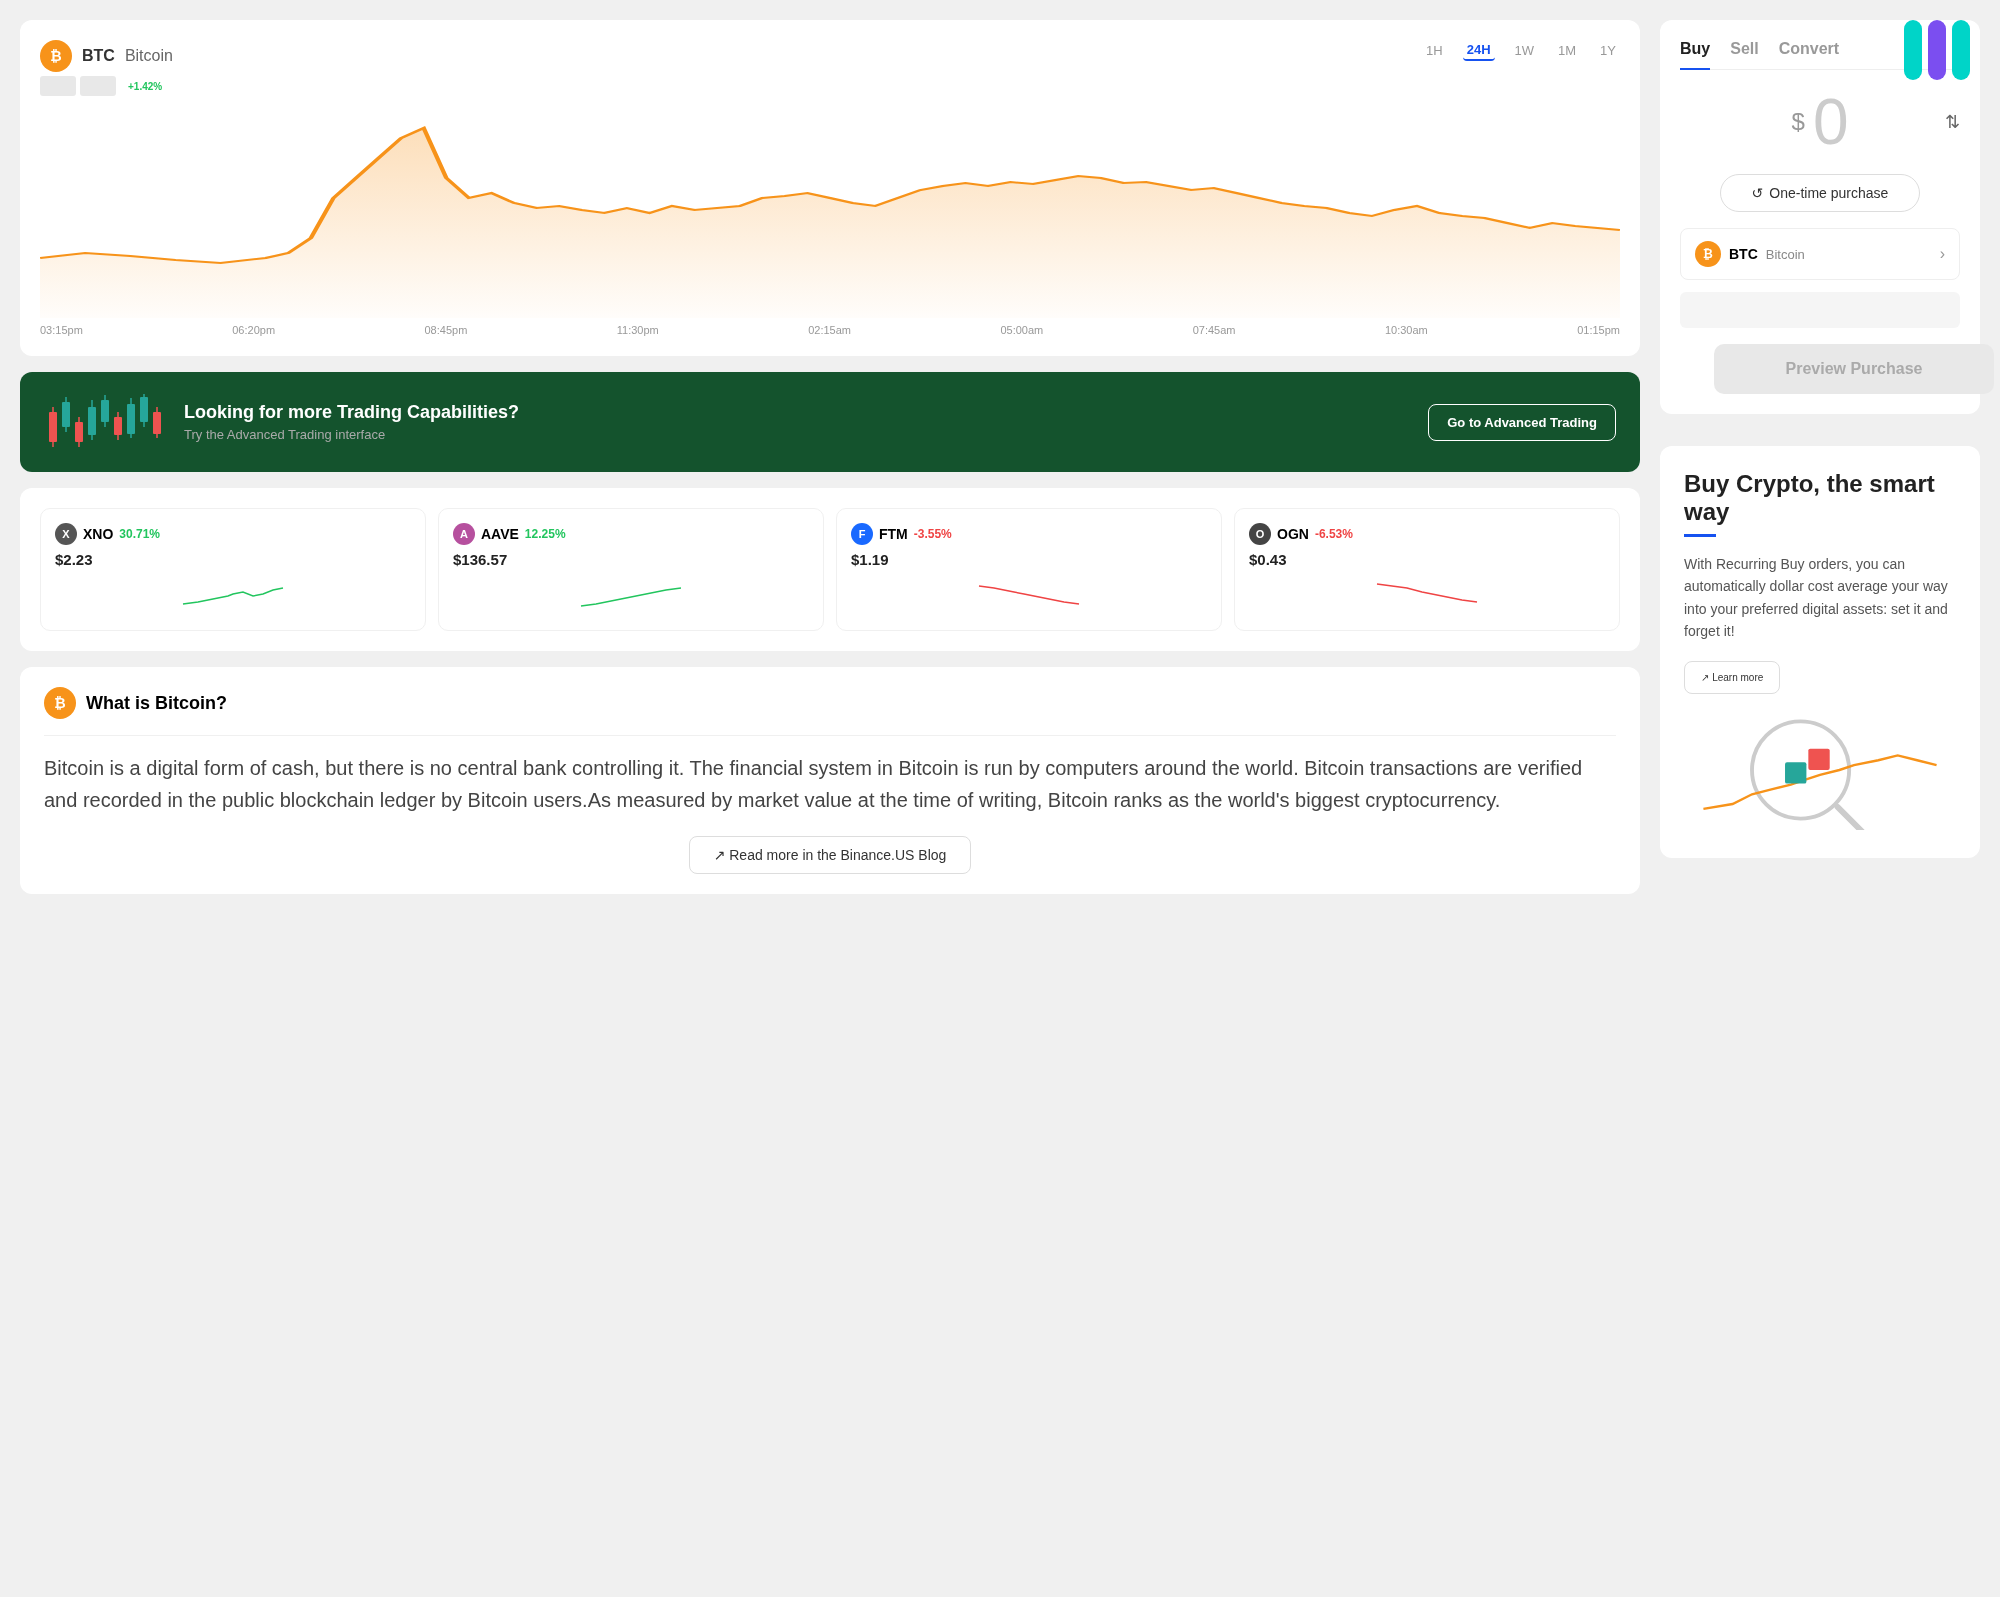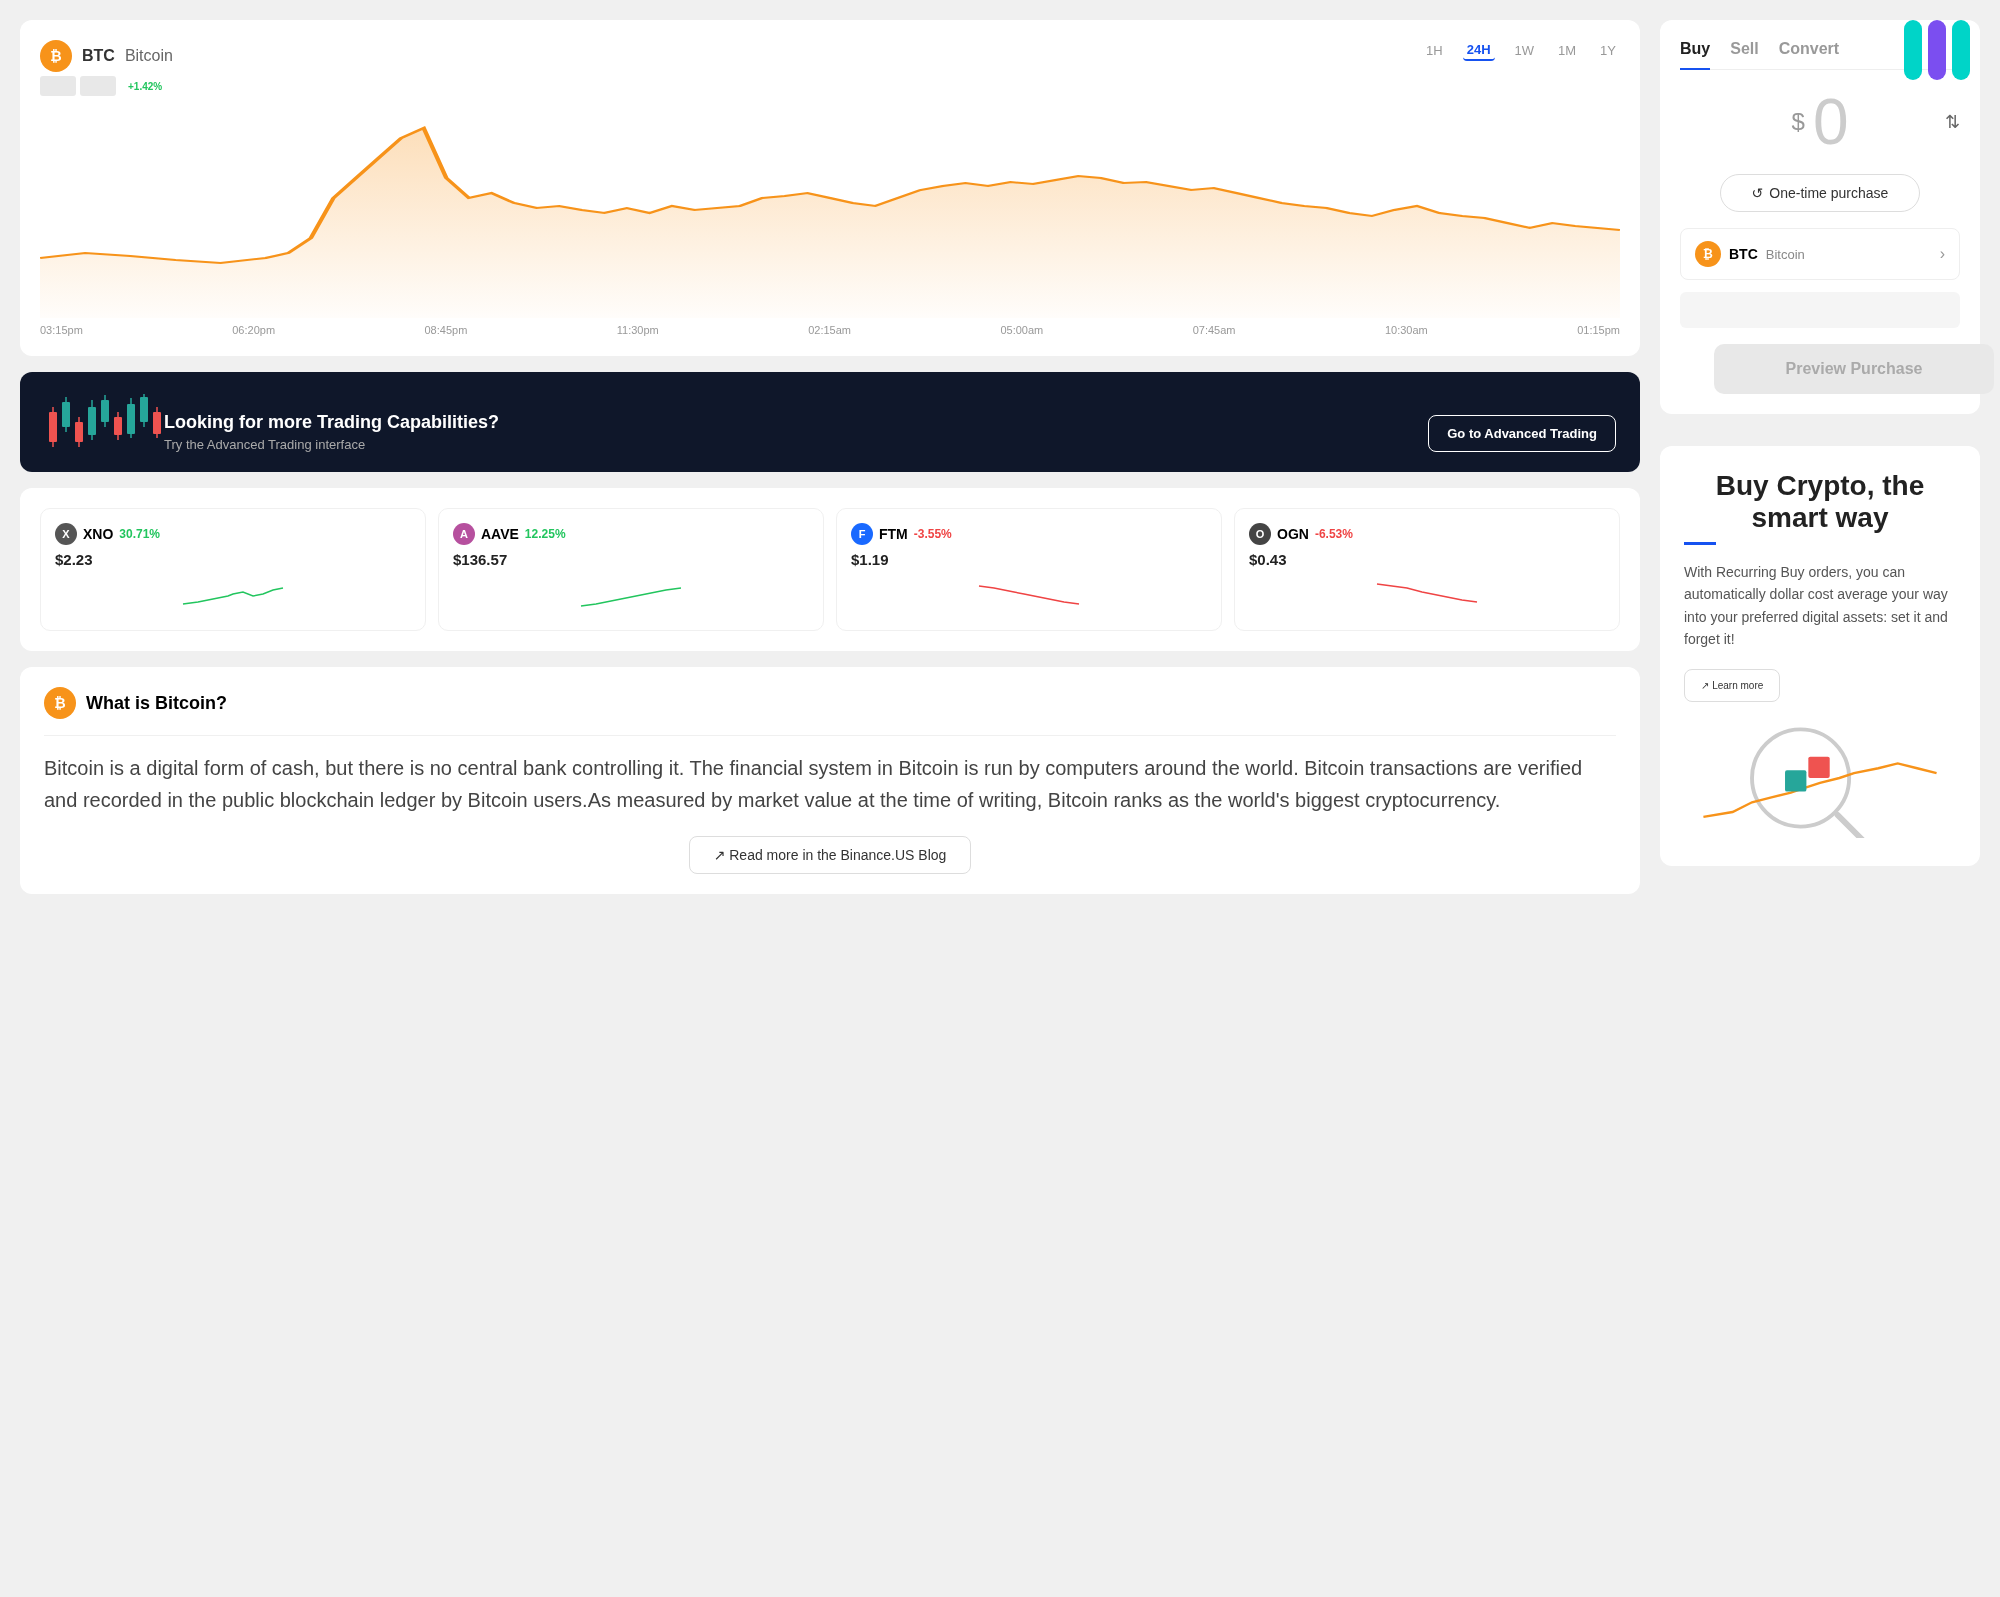--- a/index.html
+++ b/index.html
@@ -109,25 +109,26 @@
       display: flex;
       justify-content: space-between;
       margin-top: 6px;
     }
     .chart-label {
       font-size: 11px;
       color: #999;
     }
     
     .adv-banner {
-      background: #0f172a;
+      background: #14532d;
       border-radius: 12px;
       padding: 20px 24px;
       display: flex;
-      align-items: flex-end;
+      align-items: center;
+      gap: 20px;
       color: white;
     }
     .banner-chart-mini {
       width: 120px;
       height: 60px;
       flex-shrink: 0;
     }
     .banner-text {
       flex: 1;
     }
@@ -341,25 +342,24 @@
       font-size: 16px;
       font-weight: 600;
       cursor: not-allowed;
       margin-left: 34px;
     }
     
     .smart-buy-card {
       padding: 24px;
     }
     .smart-buy-title {
-      font-size: 28px;
+      font-size: 24px;
       font-weight: 700;
       margin-bottom: 8px;
       color: #222;
-      text-align: center;
     }
     .smart-buy-divider {
       width: 32px;
       height: 3px;
       background: #1652f0;
       margin-bottom: 16px;
     }
     .smart-buy-text {
       font-size: 14px;
       color: #555;

